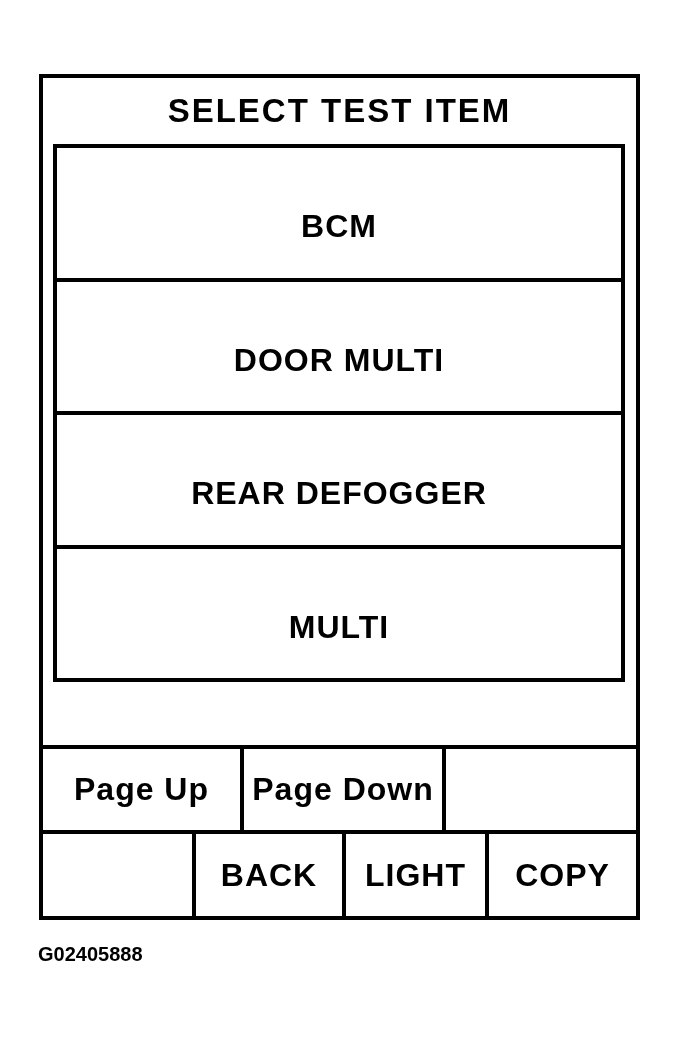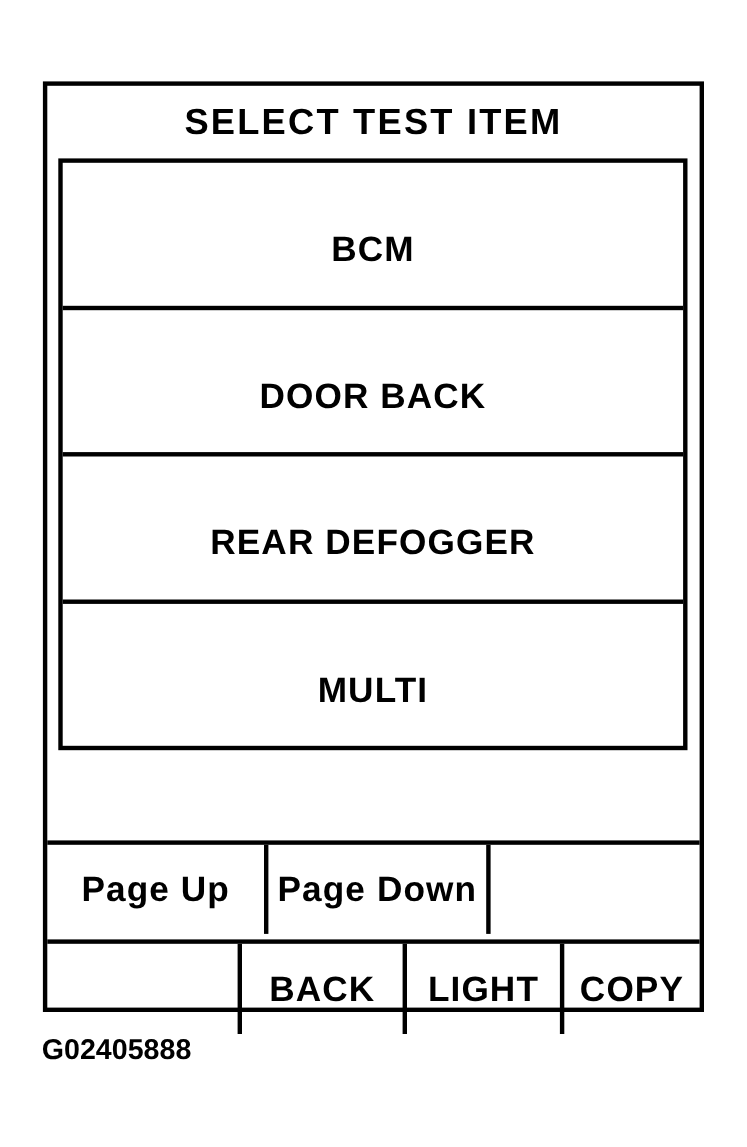--- a/index.html
+++ b/index.html
@@ -75,32 +75,30 @@
   }
   .pager-row {
     position: absolute;
     left: 0;
     top: 667px;
     width: 100%;
     height: 85px;
     border-top: 4px solid var(--ink, #000000);
     box-sizing: border-box;
     display: flex;
-    margin-top: 19px;
   }
   .action-row {
     position: absolute;
     left: 0;
-    top: 776px;
+    top: 752px;
     width: 100%;
     height: 86px;
     border-top: 4px solid var(--ink, #000000);
     box-sizing: border-box;
     display: flex;
-    padding-left: 24px;
   }
   .cell {
     display: flex;
     align-items: center;
     justify-content: center;
     font-size: 32px;
     font-weight: 700;
     letter-spacing: 1px;
     white-space: nowrap;
     box-sizing: border-box;
@@ -113,38 +111,38 @@
   .pager-c2 { flex: 0 0 202px; }
   .pager-c3 { flex: 1 1 auto; }
   .action-c1 { flex: 0 0 153px; }
   .action-c2 { flex: 0 0 150px; }
   .action-c3 { flex: 0 0 143px; }
   .action-c4 { flex: 1 1 auto; }
   .caption {
     position: absolute;
     left: 38px;
     top: 941px;
-    font-size: 26px;
+    font-size: 20px;
     font-weight: 700;
     line-height: 26px;
     letter-spacing: 0;
     white-space: nowrap;
   }
 </style>
 </head>
 <body>
 
 <div class="canvas">
   <div class="frame">
 
     <div class="title">SELECT TEST ITEM</div>
 
     <div class="menu">
       <div class="menu-item">BCM</div>
-      <div class="menu-item">DOOR BACK</div>
+      <div class="menu-item">DOOR MULTI</div>
       <div class="menu-item">REAR DEFOGGER</div>
       <div class="menu-item">MULTI</div>
     </div>
 
     <div class="pager-row">
       <div class="cell pager-c1 divider-right clickable">Page Up</div>
       <div class="cell pager-c2 divider-right clickable">Page Down</div>
       <div class="cell pager-c3"></div>
     </div>
 

